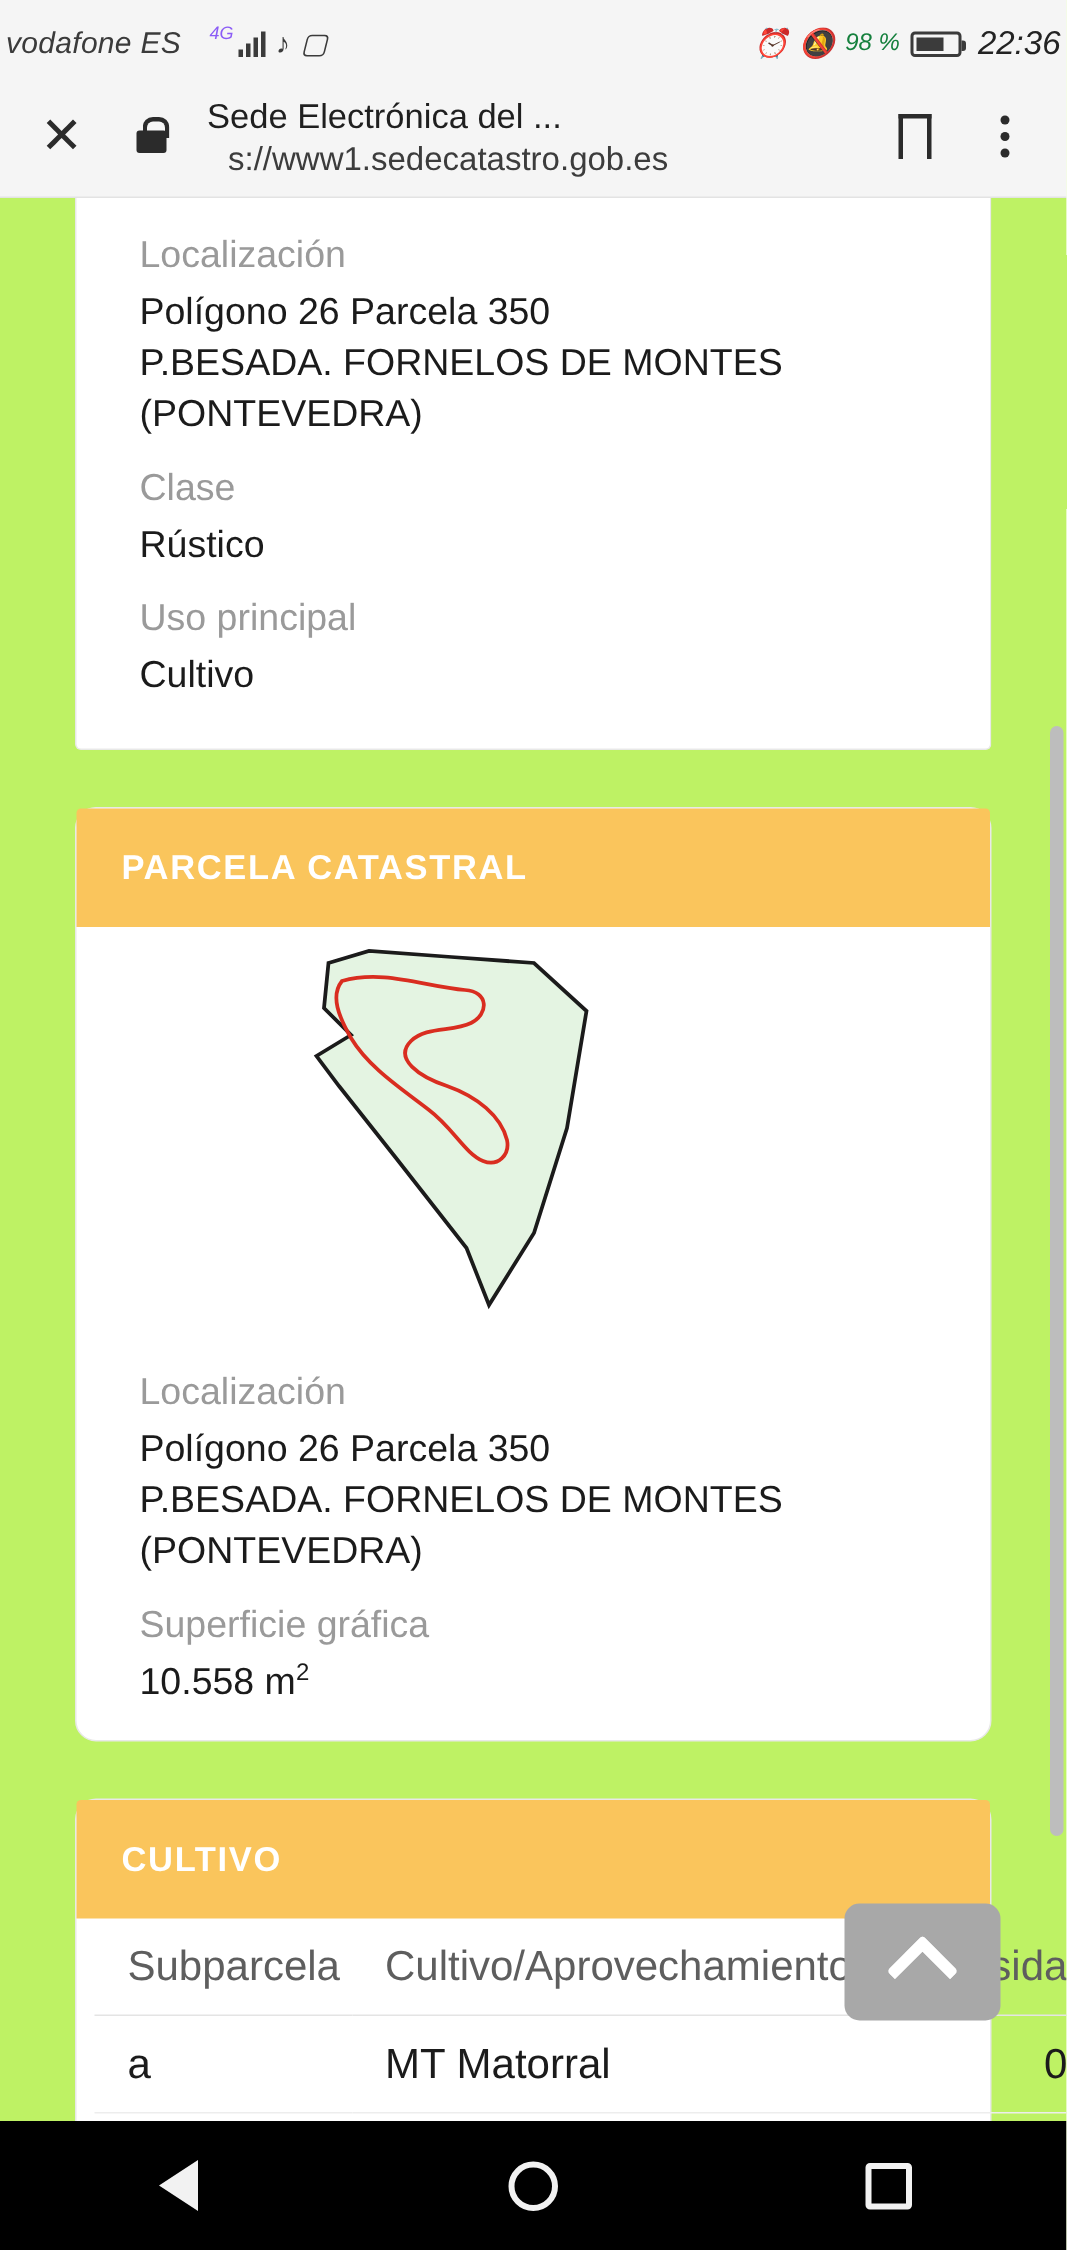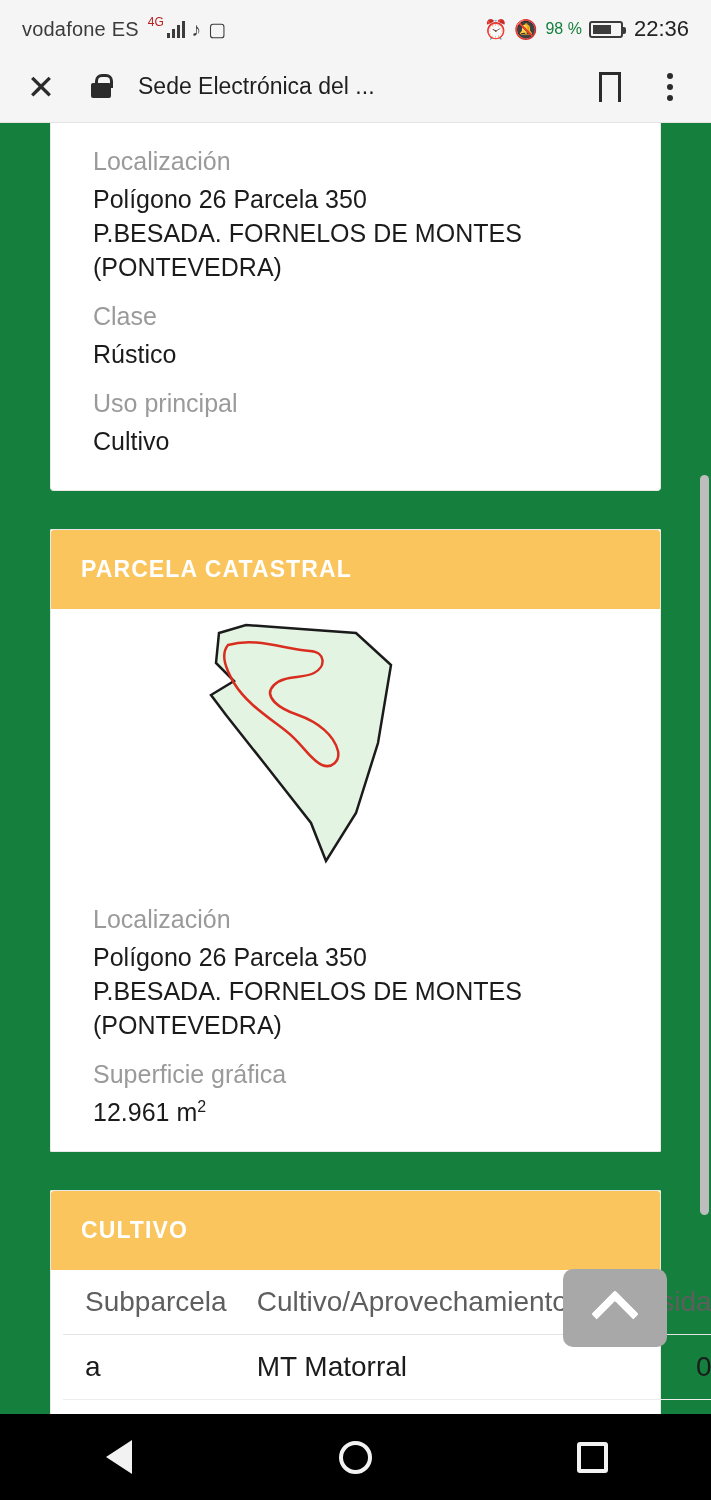--- a/index.html
+++ b/index.html
@@ -19,39 +19,40 @@
     flex-direction: column;
   }
 
   
   .statusbar {
     height: 58px;
     background: #f5f5f5;
     display: flex;
     align-items: center;
     justify-content: space-between;
-    padding: 0 22px;
+    padding: 0 4px;
     flex: 0 0 auto;
+    font-style: italic;
   }
   .status-left, .status-right {
     display: flex;
     align-items: center;
     gap: 7px;
   }
   .carrier {
     font-size: 20px;
     color: #3b3b3b;
     letter-spacing: .2px;
   }
   .net-badge {
     font-size: 12px;
-    color: #b91c1c;
+    color: #8b5cf6;
     position: relative;
     top: -7px;
-    margin-left: 2px;
+    margin-left: 12px;
     margin-right: -4px;
   }
   .bars {
     display: inline-flex;
     align-items: flex-end;
     gap: 2px;
     height: 18px;
   }
   .bars i {
     display: block;
@@ -159,29 +160,29 @@
     border-bottom: 12px solid #f5f5f5;
   }
   .kebab {
     display: flex; flex-direction: column; gap: 5px; align-items: center;
   }
   .kebab i { width: 6px; height: 6px; border-radius: 50%; background: #2b2b2b; display: block; }
 
   
   .content {
     flex: 1 1 auto;
-    background: #15803d;
+    background: #bef264;
     position: relative;
     overflow: hidden;
     padding: 0 50px;
   }
   .card {
     background: #ffffff;
     border: 1px solid #e8e8e8;
-    border-radius: 1px;
+    border-radius: 14px;
     margin-bottom: 38px;
   }
   .card.top {
     border-top: none;
     border-radius: 0 0 4px 4px;
     margin-top: 0;
     padding-bottom: 10px;
   }
   .card-header {
     background: #fac55c;
@@ -328,20 +329,21 @@
   <div class="browserbar">
     <div class="bb-row">
       <div class="icon-btn">
           <span class="close-x">✕</span>
         </div>
       <div class="icon-btn">
           <span class="lock"></span>
         </div>
       <div class="title-wrap">
         <div class="page-title">Sede Electrónica del ...</div>
+        <div class="page-url">s://www1.sedecatastro.gob.es</div>
       </div>
       <div class="icon-btn">
           <span class="bookmark"></span>
         </div>
       <div class="icon-btn kebab">
           <i></i>
           <i></i>
           <i></i>
         </div>
     </div>
@@ -370,21 +372,21 @@
           <path d="M22,22 C50,14 78,26 104,28 C120,29 120,44 108,50 C96,56 78,52 68,62 C56,74 74,86 92,92 C112,99 128,112 132,128 C134,138 126,146 116,142 C104,137 96,120 80,108 C62,94 40,80 28,60 C20,46 14,32 22,22 Z" fill="none" stroke="#d92d20" stroke-width="2.5"></path>
         </svg>
       </div>
       <div class="card-body">
         <div class="field-label">Localización</div>
         <div class="field-value">Polígono 26 Parcela 350</div>
         <div class="field-value">P.BESADA. FORNELOS DE MONTES</div>
         <div class="field-value">(PONTEVEDRA)</div>
         <div class="field-label">Superficie gráfica</div>
         <div class="field-value">
-          <span>12.961 m</span><span class="sup">2</span>
+          <span>10.558 m</span><span class="sup">2</span>
         </div>
       </div>
     </div>
 
     <div class="card">
       <div class="card-header">CULTIVO</div>
       <div class="table-wrap">
         <table>
           <thead>
             <tr>

